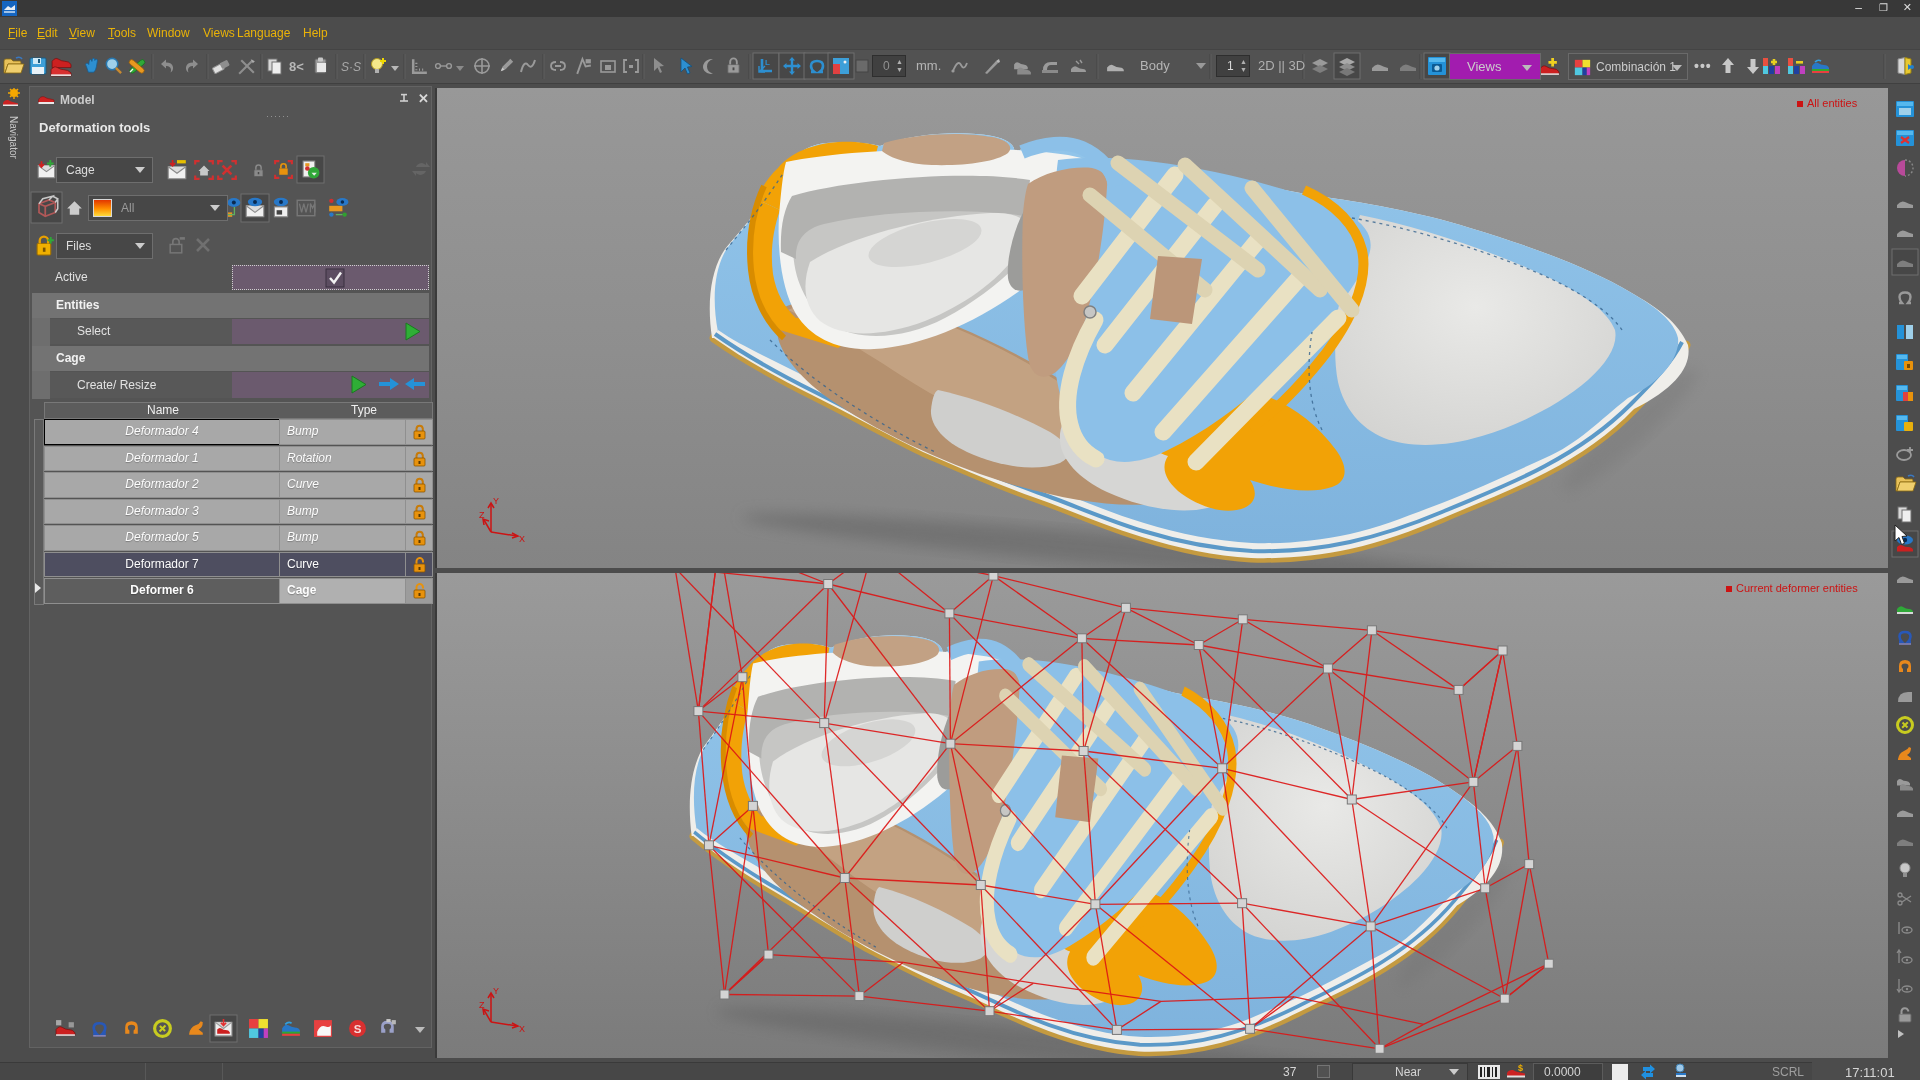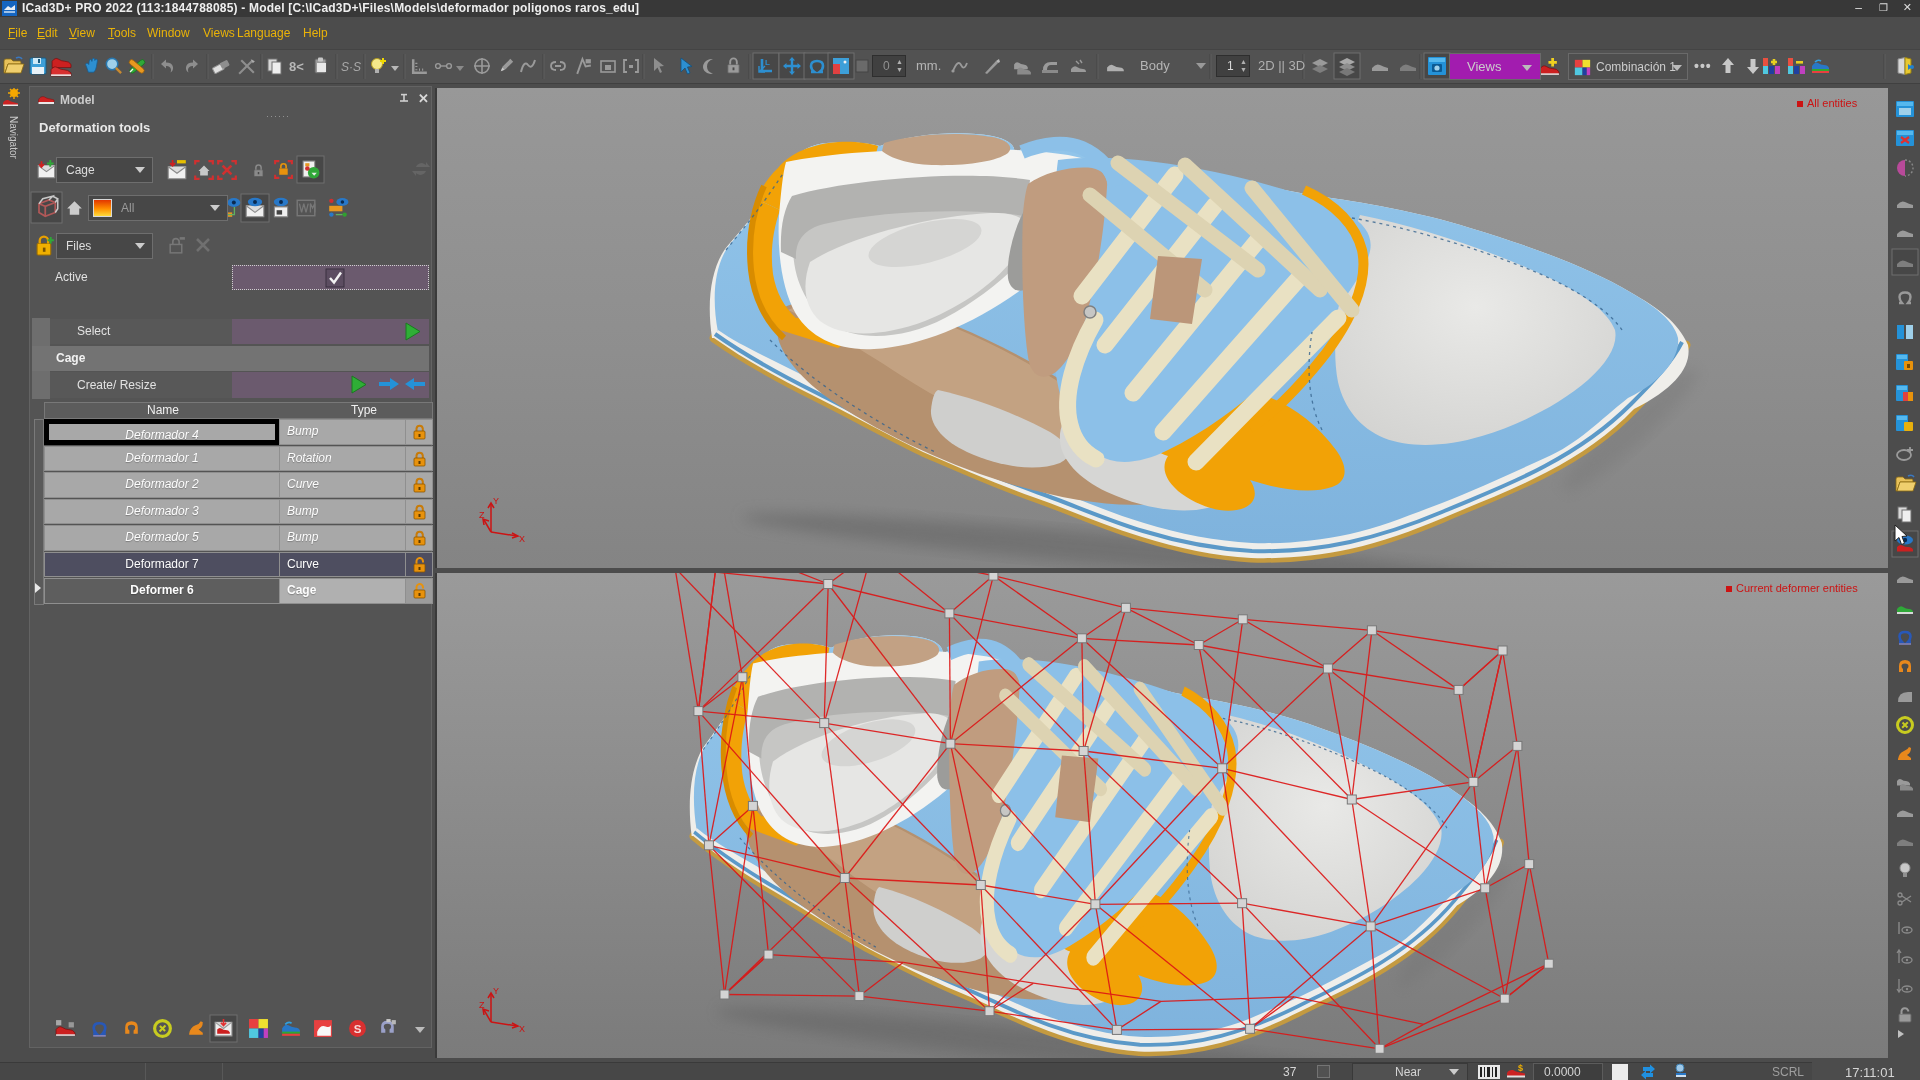--- a/index.html
+++ b/index.html
@@ -40,21 +40,20 @@
 </style>
 </head>
 <body>
 
 <div id="titlebar">
   <svg class="icon" style="left:2px;top:1px" width="15" height="15" viewBox="0 0 15 15">
     <rect x="0" y="0" width="15" height="15" fill="#1565c0"></rect>
     <path d="M2 9 L6 5 L9 7 L13 4 L13 9 Z" fill="#e8eef5"></path>
     <rect x="2" y="10" width="11" height="2" fill="#9fc2e8"></rect>
   </svg>
-  <div class="ttext">ICad3D+ PRO 2022 (113:1844788085) - Model [C:\ICad3D+\Files\Models\deformador poligonos raros_edu]</div>
   <div style="position:absolute;right:58px;top:1px;color:#dddddd;font-size:12px;">–</div>
   <div style="position:absolute;right:32px;top:2px;color:#dddddd;font-size:10px;">❐</div>
   <div style="position:absolute;right:8px;top:1px;color:#dddddd;font-size:11px;">✕</div>
 </div>
 
 <div id="menubar">
   <div class="menuitem" style="left:8px"><u>F</u>ile</div>
   <div class="menuitem" style="left:37px"><u>E</u>dit</div>
   <div class="menuitem" style="left:69px"><u>V</u>iew</div>
   <div class="menuitem" style="left:108px"><u>T</u>ools</div>
@@ -514,20 +513,23 @@
   <div class="rowlab" style="left:2px;top:177px;width:200px;height:27px;background:#545454;">
       <span style="position:absolute;left:23px;top:6px;">Active</span>
     </div>
   <div class="purple" style="left:202px;top:178px;width:197px;height:25px;border:1px dotted #cfcfcf;">
     <svg style="position:absolute;left:92px;top:2px" width="20" height="20" viewBox="0 0 20 20">
         <rect x="1" y="1" width="18" height="18" fill="#5c4d61" stroke="#3a3040"></rect>
         <path d="M5 10 L9 14.5 L16 4.5" stroke="#f2f2f2" stroke-width="2.4" fill="none"></path>
       </svg>
   </div>
 
+  <div class="sechead" style="top:206px;height:25px;">
+      <span style="position:absolute;left:24px;top:5px;">Entities</span>
+    </div>
   <div style="position:absolute;left:2px;top:231px;width:18px;height:52px;background:#6e6e6e;"></div>
   <div class="rowlab" style="left:20px;top:232px;width:182px;height:25px;">
       <span style="position:absolute;left:27px;top:5px;">Select</span>
     </div>
   <div class="purple" style="left:202px;top:232px;width:197px;height:25px;">
     <svg style="position:absolute;left:172px;top:3px" width="18" height="19" viewBox="0 0 18 19">
         <path d="M2 1 L16 9.5 L2 18 Z" fill="#2fae36" stroke="#1a7a20"></path>
       </svg>
   </div>
 
@@ -550,21 +552,21 @@
       </svg>
   </div>
 
   <div style="position:absolute;left:4px;top:332px;width:10px;height:186px;background:#5a5a5a;border:1px solid #7a7a7a;"></div>
   <div style="position:absolute;left:5px;top:496px;width:0;height:0;border-top:5px solid transparent;border-bottom:5px solid transparent;border-left:6px solid #e8e8e8;"></div>
   <div id="tblhead" style="position:absolute;left:14px;top:315px;width:389px;height:17px;background:#5c5c5c;border:1px solid #787878;color:#f0f0f0;font-size:12px;">
     <span style="position:absolute;left:102px;top:0px;">Name</span>
     <span style="position:absolute;left:306px;top:0px;">Type</span>
   </div>
   <div id="tbl" style="position:absolute;left:14px;top:332px;width:389px;font-size:12px;color:#fdfdfd;">
-      <div style="position:absolute;left:0;top:0px;width:236px;height:25.5px;background:#a8a8a8;border:5px solid #000000;font-style:italic;">
+      <div style="position:absolute;left:0;top:0px;width:236px;height:25.5px;background:#a8a8a8;border:1px solid #000000;font-style:italic;">
         <span style="position:absolute;left:0;right:0;top:4px;text-align:center;text-shadow:0 1px 1px rgba(0,0,0,0.25);">Deformador 4</span>
       </div>
       <div style="position:absolute;left:235px;top:0px;width:127px;height:25.5px;background:#a8a8a8;border:1px solid #8f8f8f;font-style:italic;">
         <span style="position:absolute;left:7px;top:4px;text-shadow:0 1px 1px rgba(0,0,0,0.25);">Bump</span>
       </div>
       <div style="position:absolute;left:361px;top:0px;width:28px;height:25.5px;background:#a8a8a8;border:1px solid #8f8f8f;">
         <svg width="15" height="16" viewBox="0 0 15 16" style="position:absolute;left:6px;top:4px">
           <path d="M4.5 7 L4.5 4.5 A3.2 3.2 0 0 1 10.8 4.5 L10.8 7" fill="none" stroke="#c87b08" stroke-width="2"></path>
           <rect x="2" y="7" width="11" height="8" rx="1" fill="#e8920c" stroke="#8a5500" stroke-width="0.8"></rect>
           <rect x="6.5" y="10" width="2" height="3" fill="#5a3800"></rect>

